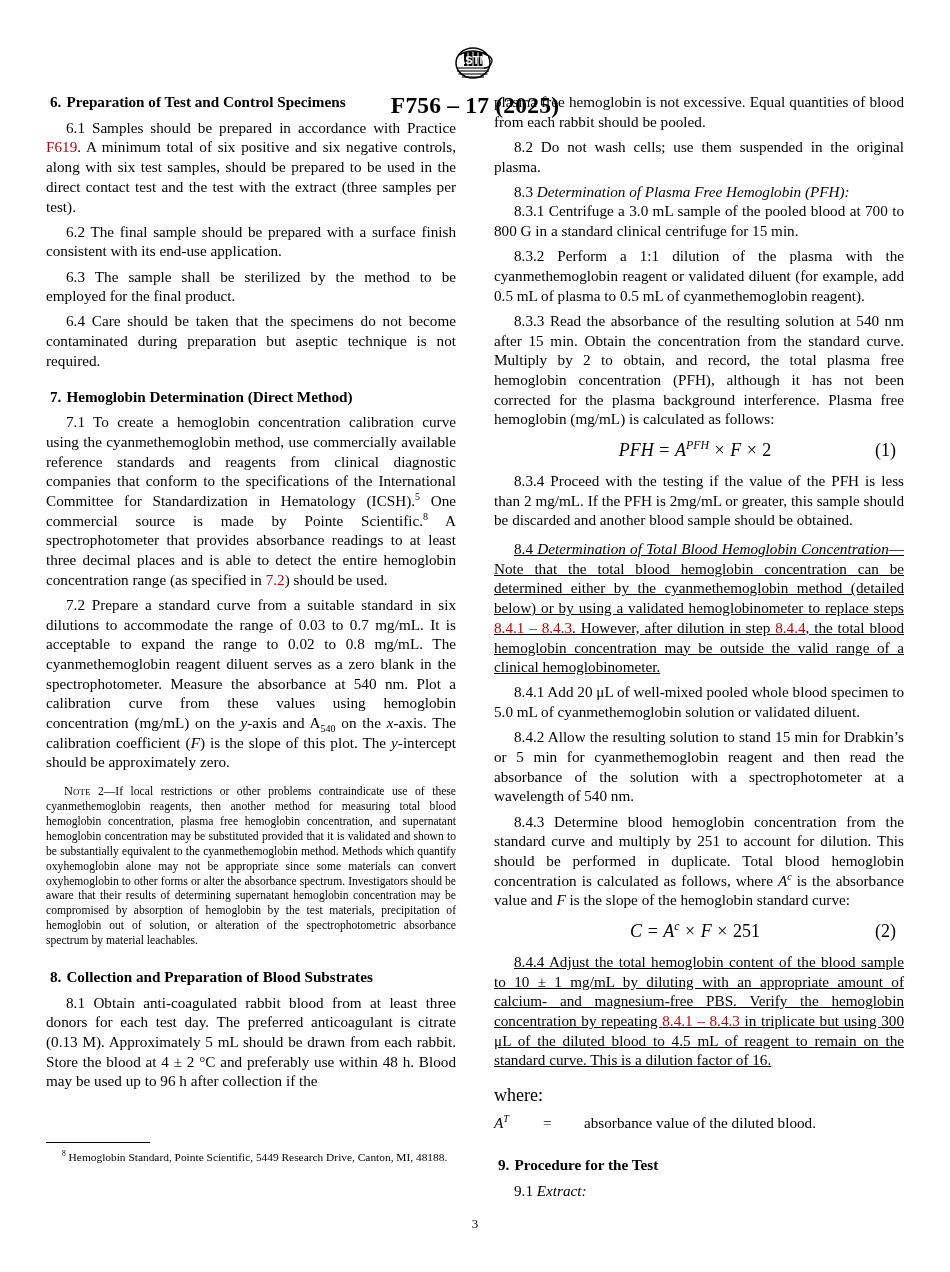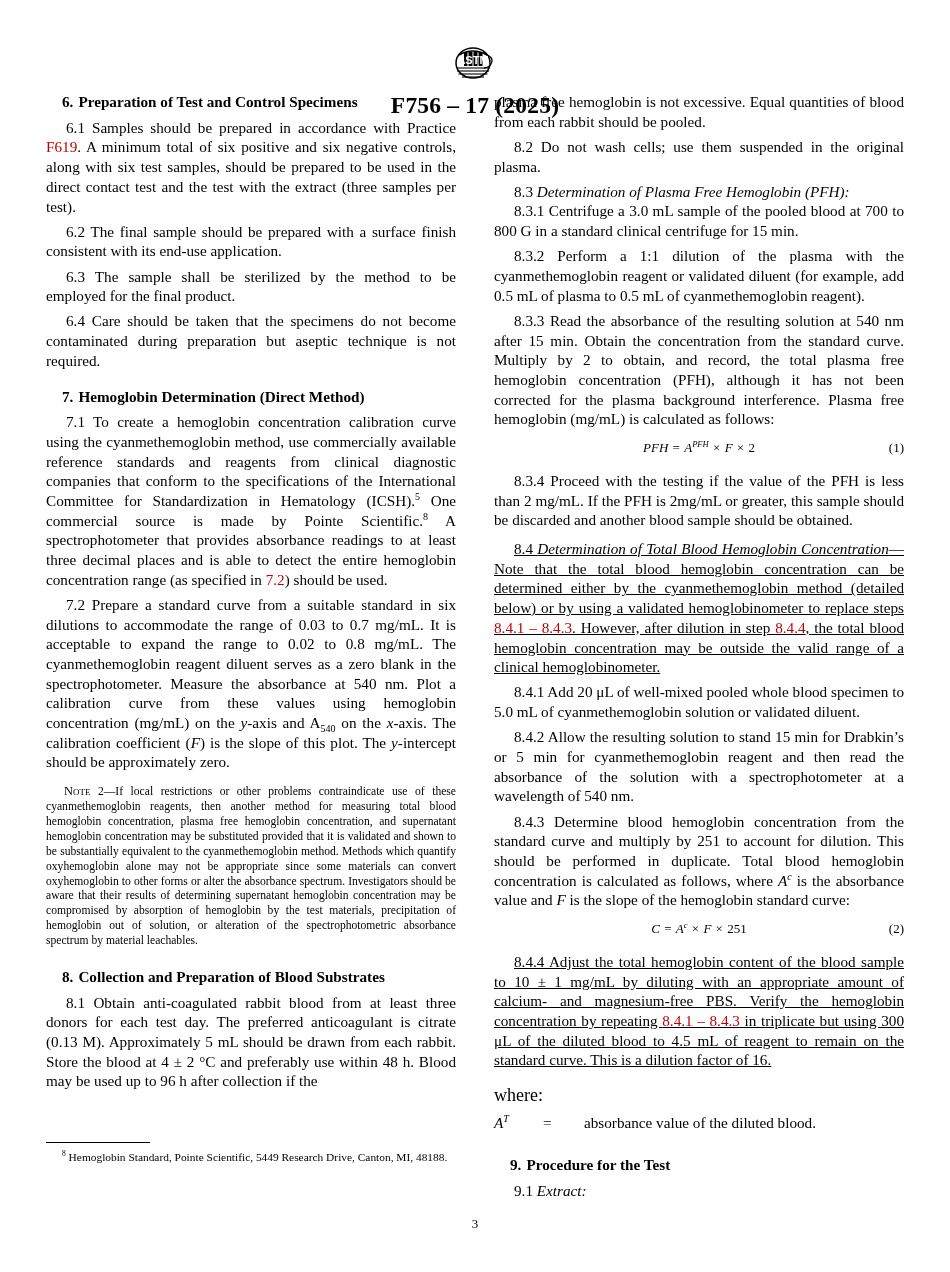--- a/index.html
+++ b/index.html
@@ -58,21 +58,21 @@
   }
   .col {
     width: 410px;
     position: relative;
   }
 
   
   .sec-head {
     font-size: 15.2px;
     font-weight: bold;
-    margin: 0 0 6px 16px;
+    margin: 0 0 6px 4px;
     line-height: 1.30;
     text-indent: 0;
   }
   .sec-head .num { margin-right: 5px; }
 
   .para {
     font-size: 15.2px;
     line-height: 1.295;
     text-align: justify;
     text-justify: inter-word;
@@ -115,22 +115,22 @@
     flex: none;
   }
   .where-eq {
     width: 26px;
     flex: none;
   }
 
   
   .equation {
     position: relative;
-    font-size: 13px;
-    margin: 11px 0 11px 0;
+    font-size: 18px;
+    margin: 11px 8px 11px 0;
     height: 20px;
   }
   .eq-body {
     text-align: center;
     font-style: italic;
     white-space: nowrap;
   }
   .eq-body .op { font-style: normal; padding: 0 1px; }
   .eq-body .num-lit { font-style: normal; }
   .eq-num {

